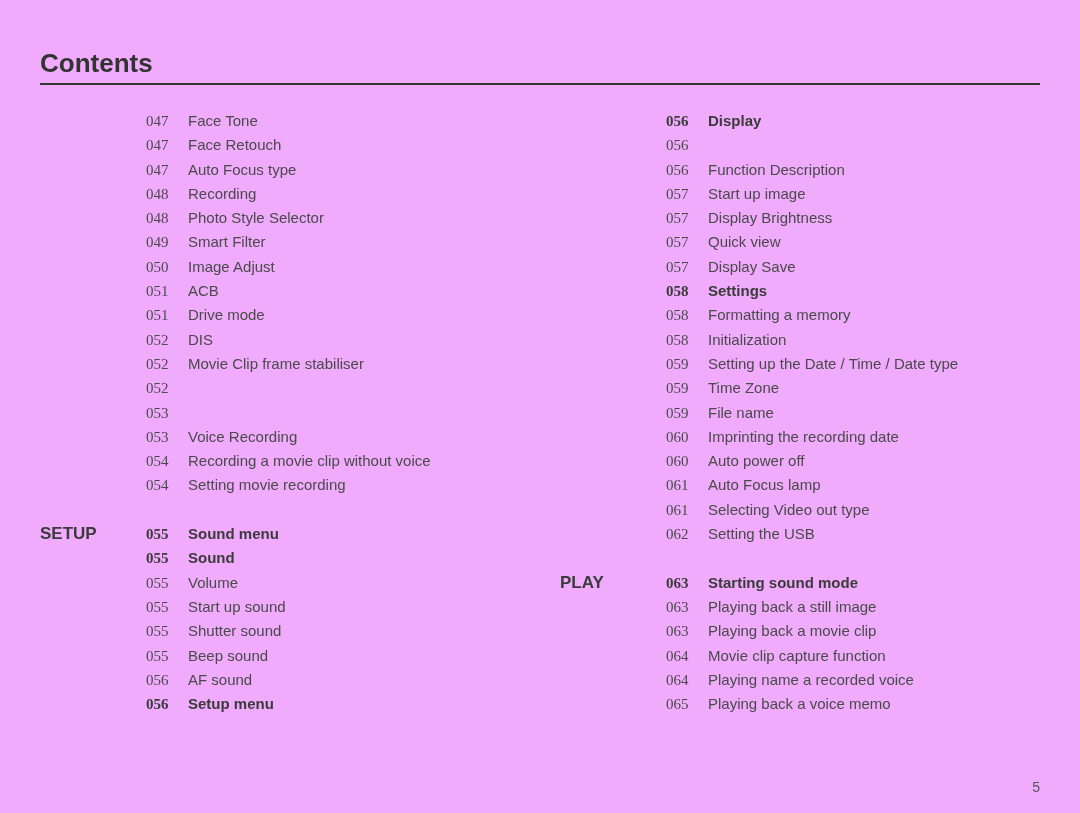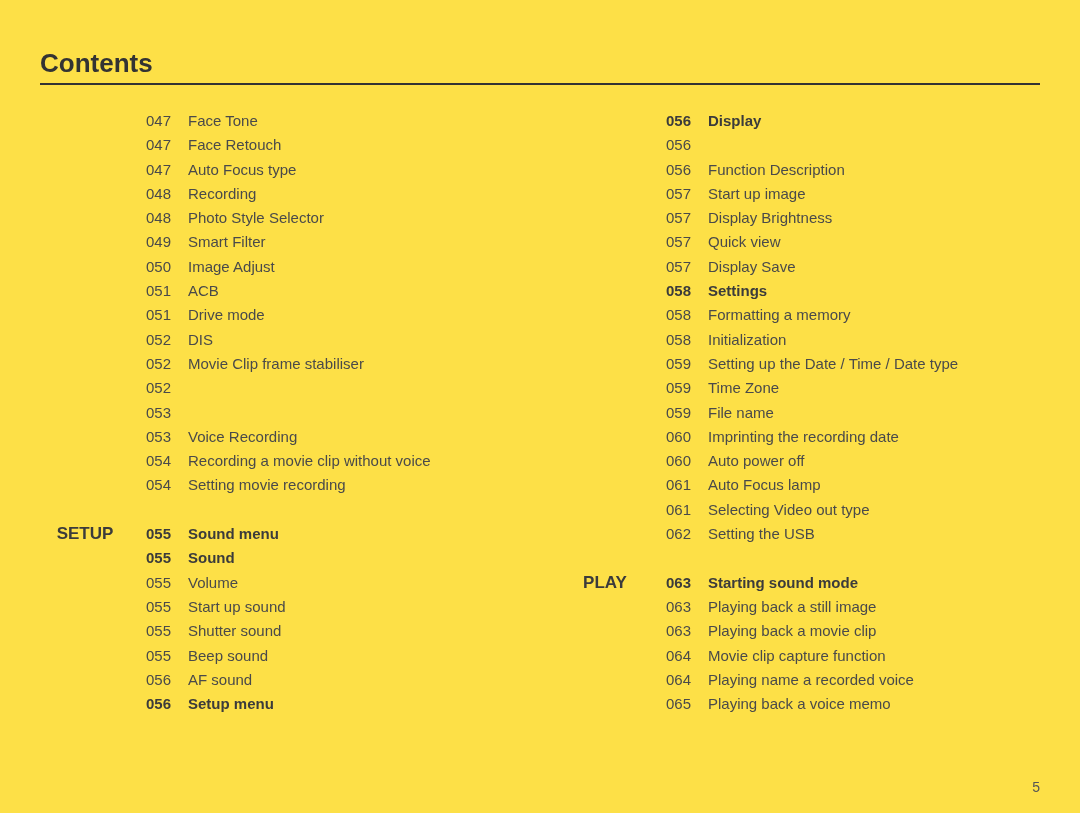--- a/index.html
+++ b/index.html
@@ -8,21 +8,21 @@
     background: #ffffff;
     font-family: Arial, Helvetica, sans-serif;
     color: #4a4a4a;
   }
   .page {
     width: 1080px;
     height: 813px;
     position: relative;
     box-sizing: border-box;
     padding: 48px 40px 0 40px;
-    background: #fde047;
+    background: #f0abfc;
   }
   .title {
     font-size: 26px;
     font-weight: bold;
     color: #333;
     border-bottom: 2px solid #333;
     padding-bottom: 4px;
     margin-bottom: 24px;
   }
   .columns {
@@ -36,32 +36,33 @@
     line-height: 24.3px;
   }
   .row {
     display: flex;
     flex-direction: row;
     align-items: baseline;
     white-space: nowrap;
   }
   .section-label {
     width: 106px;
-    text-align: center;
+    text-align: left;
     font-weight: bold;
     font-size: 17px;
     color: #3b3b3b;
     padding-right: 16px;
     flex-shrink: 0;
     box-sizing: border-box;
   }
   .pg {
     width: 42px;
     flex-shrink: 0;
     text-align: left;
+    font-family: Liberation Serif, serif;
   }
   .label {
     flex: 1;
   }
   .bold .pg, .bold .label {
     font-weight: bold;
     color: #3b3b3b;
   }
   .spacer {
     height: 24.3px;

